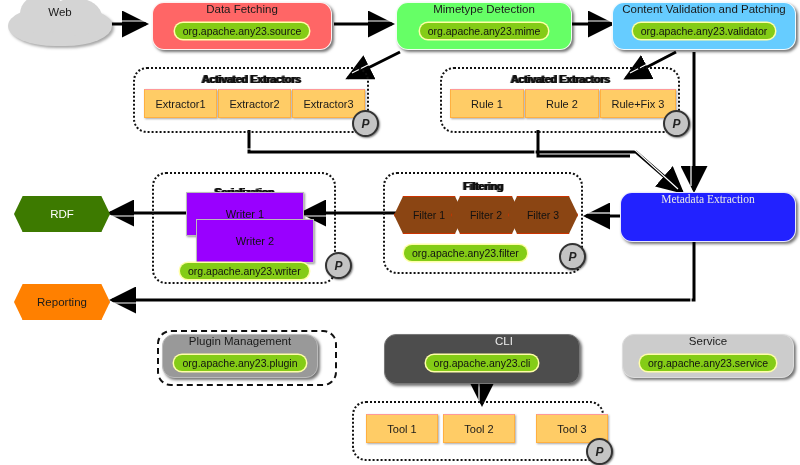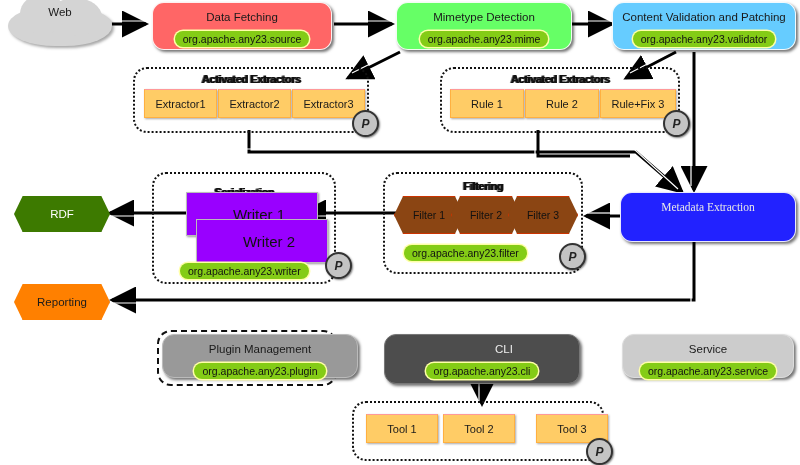--- a/index.html
+++ b/index.html
@@ -12,21 +12,21 @@
   svg.edges{position:absolute;left:0;top:0;width:800px;height:465px;pointer-events:none;}
 
   .node{position:absolute;box-sizing:border-box;}
 
   
   .module{
     border-radius:12px;
     border:1.5px solid rgba(255,255,255,.9);
     box-shadow:2px 2px 3px rgba(0,0,0,.55);
     display:flex;flex-direction:column;align-items:center;justify-content:flex-start;
-    padding-top:8px;
+    padding-top:0;
   }
   .module .title{
     font-size:11.5px;color:#1a1a1a;text-align:center;line-height:1.1;
     white-space:nowrap;
   }
   .pkg{
     margin-top:7px;background:#84cc16;color:#111;font-size:10.5px;
     border-radius:9px;padding:2px 8px;white-space:nowrap;
     box-shadow:0 0 0 1.5px #ffffa8;
   }
@@ -71,21 +71,21 @@
   }
   .hexchip{
     position:absolute;background:#8B4513;border:1px solid #cc3300;
     clip-path:polygon(13% 0%,87% 0%,100% 50%,87% 100%,13% 100%,0% 50%);
     display:flex;align-items:center;justify-content:center;
     font-size:10.5px;color:#111;white-space:nowrap;
   }
   .writerbox{
     position:absolute;background:#9900ff;border:1px solid #bbb;
     display:flex;align-items:center;justify-content:center;
-    font-size:15px;color:#111;box-shadow:1px 1px 2px rgba(0,0,0,.4);padding-left:14px;
+    font-size:11px;color:#111;box-shadow:1px 1px 2px rgba(0,0,0,.4);
   }
 
   
   .pbadge{
     position:absolute;width:23px;height:23px;border-radius:50%;
     background:#c4c4c4;border:2.5px solid #333;
     display:flex;align-items:center;justify-content:center;
     font-style:italic;font-weight:bold;font-size:12px;color:#222;
     box-shadow:1px 1px 2px rgba(0,0,0,.5);z-index:40;
   }
@@ -209,21 +209,21 @@
   <div class="hexchip" style="left:451px;top:196px;width:68px;height:36px;">Filter 2</div>
   <div class="hexchip" style="left:508px;top:196px;width:68px;height:36px;">Filter 3</div>
   <div class="pkg" style="position:absolute;left:404px;top:238px;">org.apache.any23.filter</div>
   <div class="pbadge" style="left:559px;top:243px;">P</div>
 
   <div class="node module" style="left:620px;top:192px;width:176px;height:50px;background:#2222ff;font-family:Liberation Serif, serif;">
     <span class="title" style="color:#e8e8e8;">Metadata Extraction</span>
   </div>
 
   <div class="cluster dashed" style="left:157px;top:330px;width:176px;height:52px;"></div>
-  <div class="node module" style="left:162px;top:334px;width:196px;height:44px;background:#999999;border-color:#bbb;">
+  <div class="node module" style="left:162px;top:334px;width:156px;height:44px;background:#999999;border-color:#bbb;">
     <span class="title">Plugin Management</span>
     <span class="pkg">org.apache.any23.plugin</span>
   </div>
 
   <div class="node module" style="left:384px;top:334px;width:196px;height:50px;background:#4d4d4d;border-color:#777;">
     <span class="title" style="color:#ececec;margin-left:44px;">CLI</span>
     <span class="pkg">org.apache.any23.cli</span>
   </div>
 
   <div class="node module" style="left:622px;top:334px;width:172px;height:44px;background:#cccccc;border-color:#ddd;">

